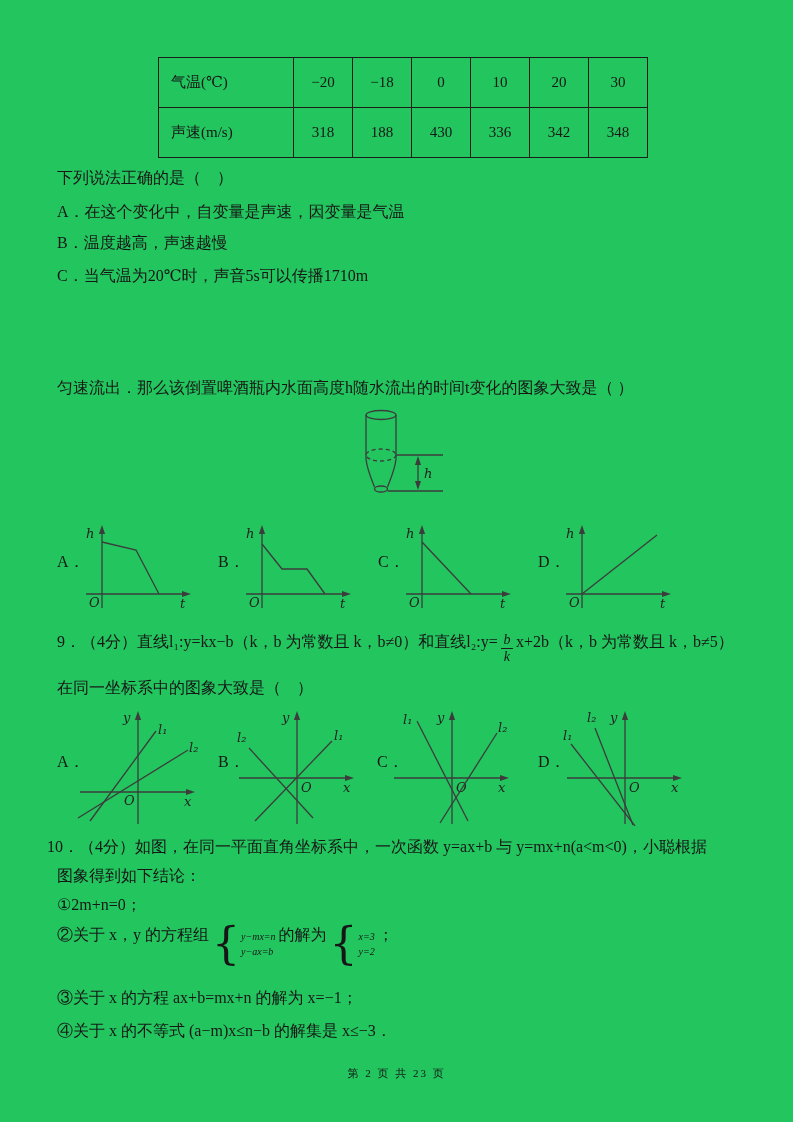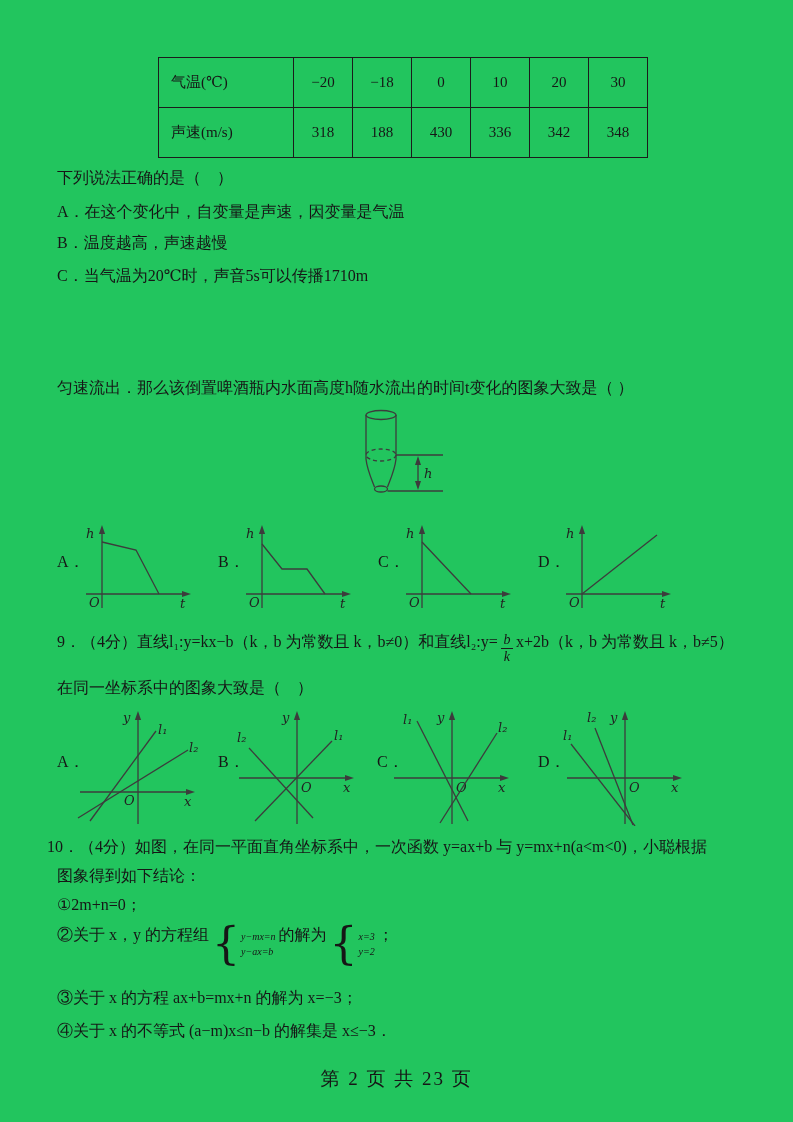--- a/index.html
+++ b/index.html
@@ -18,21 +18,21 @@
   .frac .den{border-top:1px solid #1c1c1c;padding:0 3px;}
   .sys{display:inline-flex;align-items:center;margin:0 3px;}
   .sys .brace{font-size:44px;line-height:0.85;font-weight:300;font-family:"DejaVu Serif",serif;}
   .sys .rows{display:flex;flex-direction:column;font-style:italic;font-size:10px;line-height:1.5;
              margin-left:1px;text-align:left;}
   .opt-label{font-size:16px;}
   
   svg.fig line, svg.fig polyline, svg.fig path, svg.fig ellipse{stroke:#3c3c3c;stroke-width:1.3;fill:none;}
   svg.fig polygon{fill:#3c3c3c;stroke:none;}
   svg.fig text{font-family:"DejaVu Serif",serif;font-style:italic;font-size:13px;fill:#222;stroke:none;}
-  .footer{position:absolute;left:0;top:1066px;width:793px;text-align:center;font-size:19px;letter-spacing:2px;}
+  .footer{position:absolute;left:0;top:1066px;width:793px;text-align:center;font-size:11px;letter-spacing:2px;}
 </style>
 </head>
 <body>
 
 <div class="page">
 
   <table class="qtable">
     <tbody>
       <tr>
         <td class="lbl">气温(℃)</td>
@@ -213,18 +213,18 @@
     <span class="sys">
       <span class="brace">{</span>
       <span class="rows">
         <span>x=3</span>
         <span>y=2</span>
       </span>
     </span>
     <span>；</span>
   </div>
 
-  <div class="abs" style="left:57px;top:988px">③关于 x 的方程 ax+b=mx+n 的解为 x=−3；</div>
+  <div class="abs" style="left:57px;top:988px">③关于 x 的方程 ax+b=mx+n 的解为 x=−1；</div>
   <div class="abs" style="left:57px;top:1021px">④关于 x 的不等式 (a−m)x≤n−b 的解集是 x≤−3．</div>
 
   <div class="footer">第 2 页 共 23 页</div>
 
 </div>
 
 </body></html>

